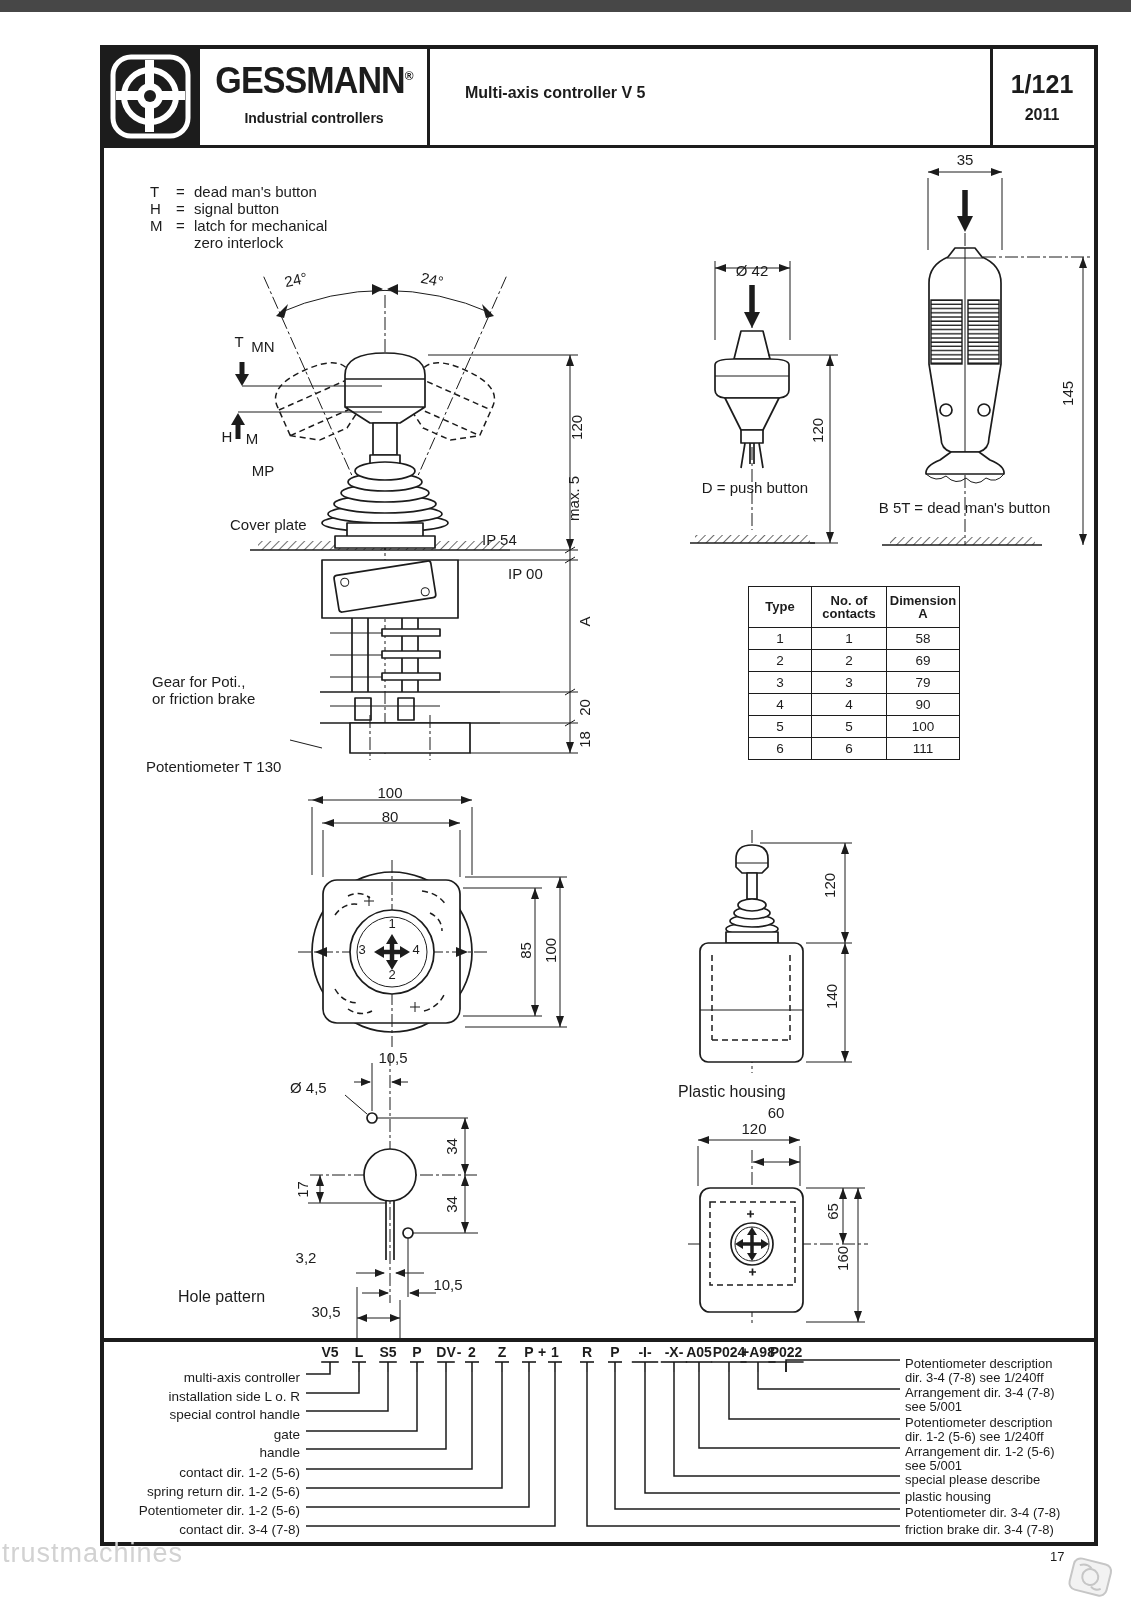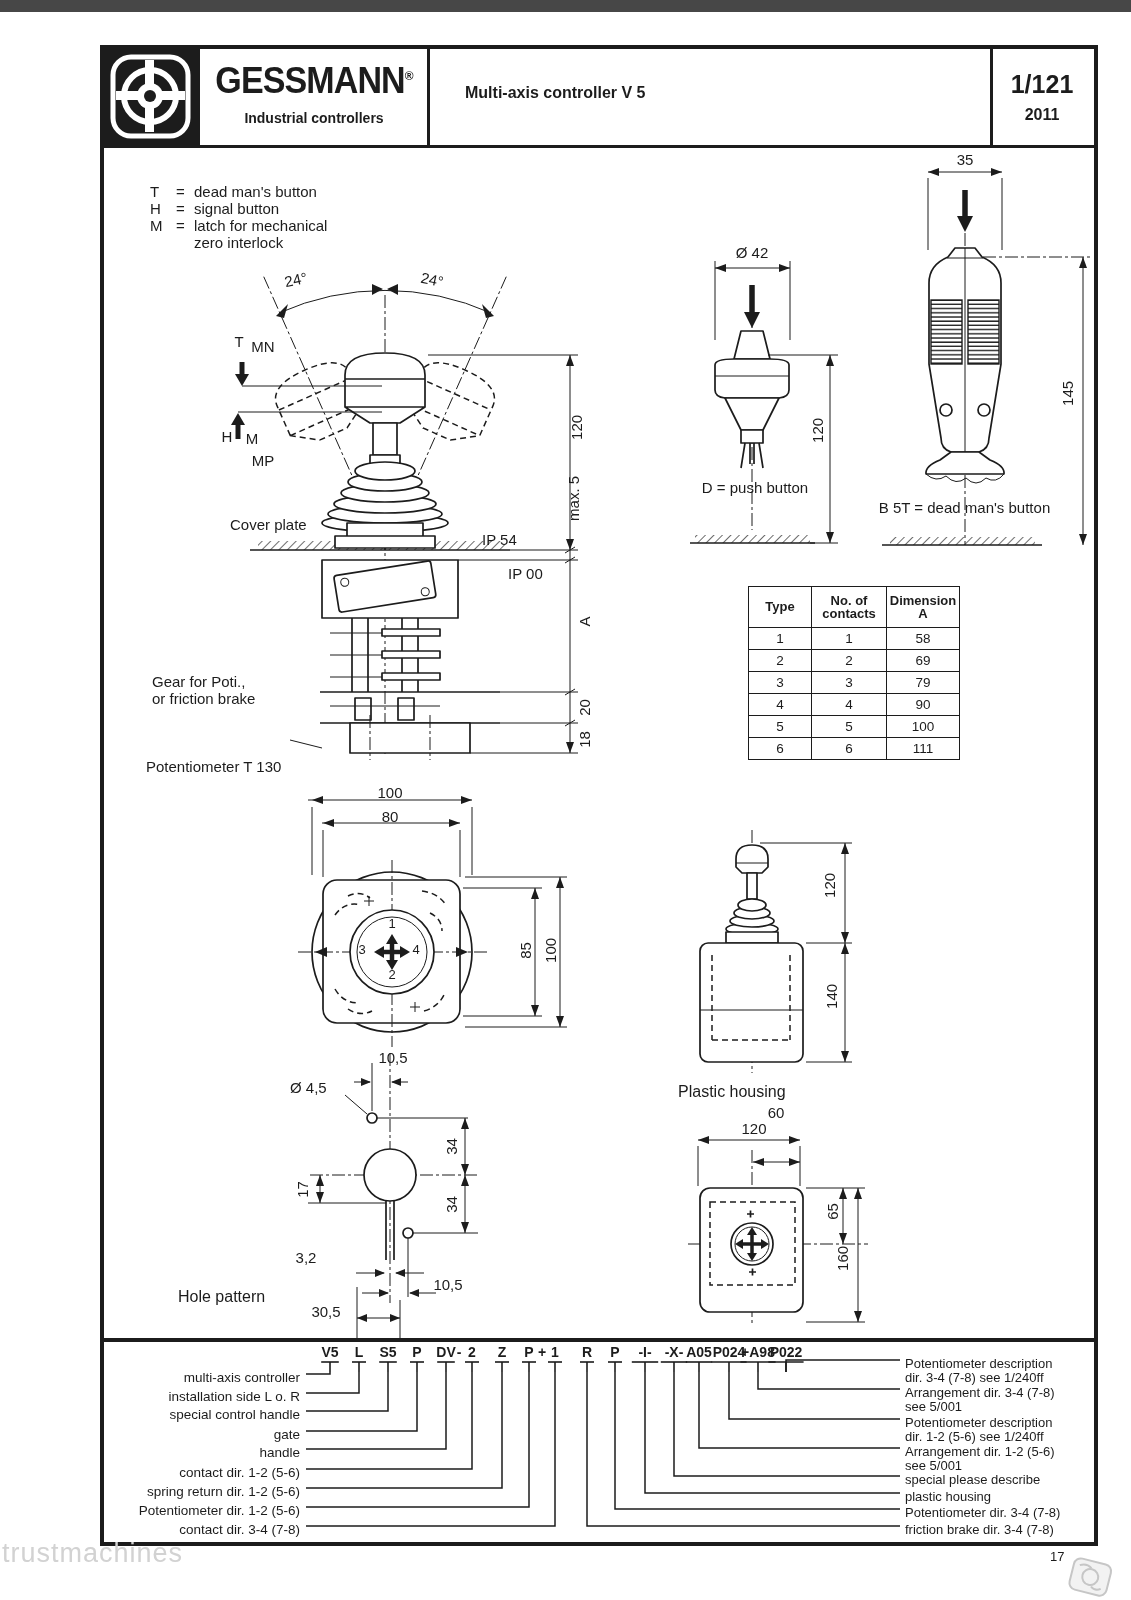--- a/index.html
+++ b/index.html
@@ -425,36 +425,36 @@
     <polygon class="blk" points="198,68 194,79 202,79"></polygon>
     <polygon class="blk" points="198,202 194,191 202,191"></polygon>
   </svg>
 
   <div class="lbl" style="left:276px;top:272px;width:40px;transform:rotate(-12deg)">24°</div>
   <div class="lbl" style="left:412px;top:272px;width:40px;transform:rotate(12deg)">24°</div>
   <div class="lbl" style="left:232px;top:334px;width:14px">T</div>
   <div class="lbl" style="left:248px;top:339px;width:30px">MN</div>
   <div class="lbl" style="left:220px;top:429px;width:14px">H</div>
   <div class="lbl" style="left:244px;top:431px;width:16px">M</div>
-  <div class="lbl" style="left:248px;top:453px;width:30px">MP</div>
+  <div class="lbl" style="left:248px;top:463px;width:30px">MP</div>
   <div class="lbl la" style="left:230px;top:517px">Cover plate</div>
   <div class="lbl la" style="left:482px;top:532px">IP 54</div>
   <div class="lbl la" style="left:508px;top:566px">IP 00</div>
   <div class="lbl rot" style="left:547px;top:419px;width:60px">120</div>
   <div class="lbl rot" style="left:544px;top:490px;width:60px">max. 5</div>
   <div class="lbl rot" style="left:555px;top:613px;width:60px">A</div>
   <div class="lbl rot" style="left:555px;top:699px;width:60px">20</div>
   <div class="lbl rot" style="left:555px;top:731px;width:60px">18</div>
   <div class="lbl la" style="left:152px;top:674px">
     <div>Gear for Poti.,</div>
     <div>or friction brake</div>
   </div>
   <div class="lbl la" style="left:146px;top:759px">Potentiometer T 130</div>
 
-  <div class="lbl" style="left:722px;top:245px;width:60px">Ø 42</div>
+  <div class="lbl" style="left:722px;top:263px;width:60px">Ø 42</div>
   <div class="lbl rot" style="left:788px;top:422px;width:60px">120</div>
   <div class="lbl" style="left:690px;top:480px;width:130px">D = push button</div>
 
   <div class="lbl" style="left:945px;top:152px;width:40px">35</div>
   <div class="lbl rot" style="left:1038px;top:385px;width:60px">145</div>
   <div class="lbl" style="left:872px;top:500px;width:185px">B 5T = dead man's button</div>
 
   <div class="lbl" style="left:360px;top:785px;width:60px">100</div>
   <div class="lbl" style="left:360px;top:809px;width:60px">80</div>
   <div class="lbl rot" style="left:496px;top:942px;width:60px">85</div>

